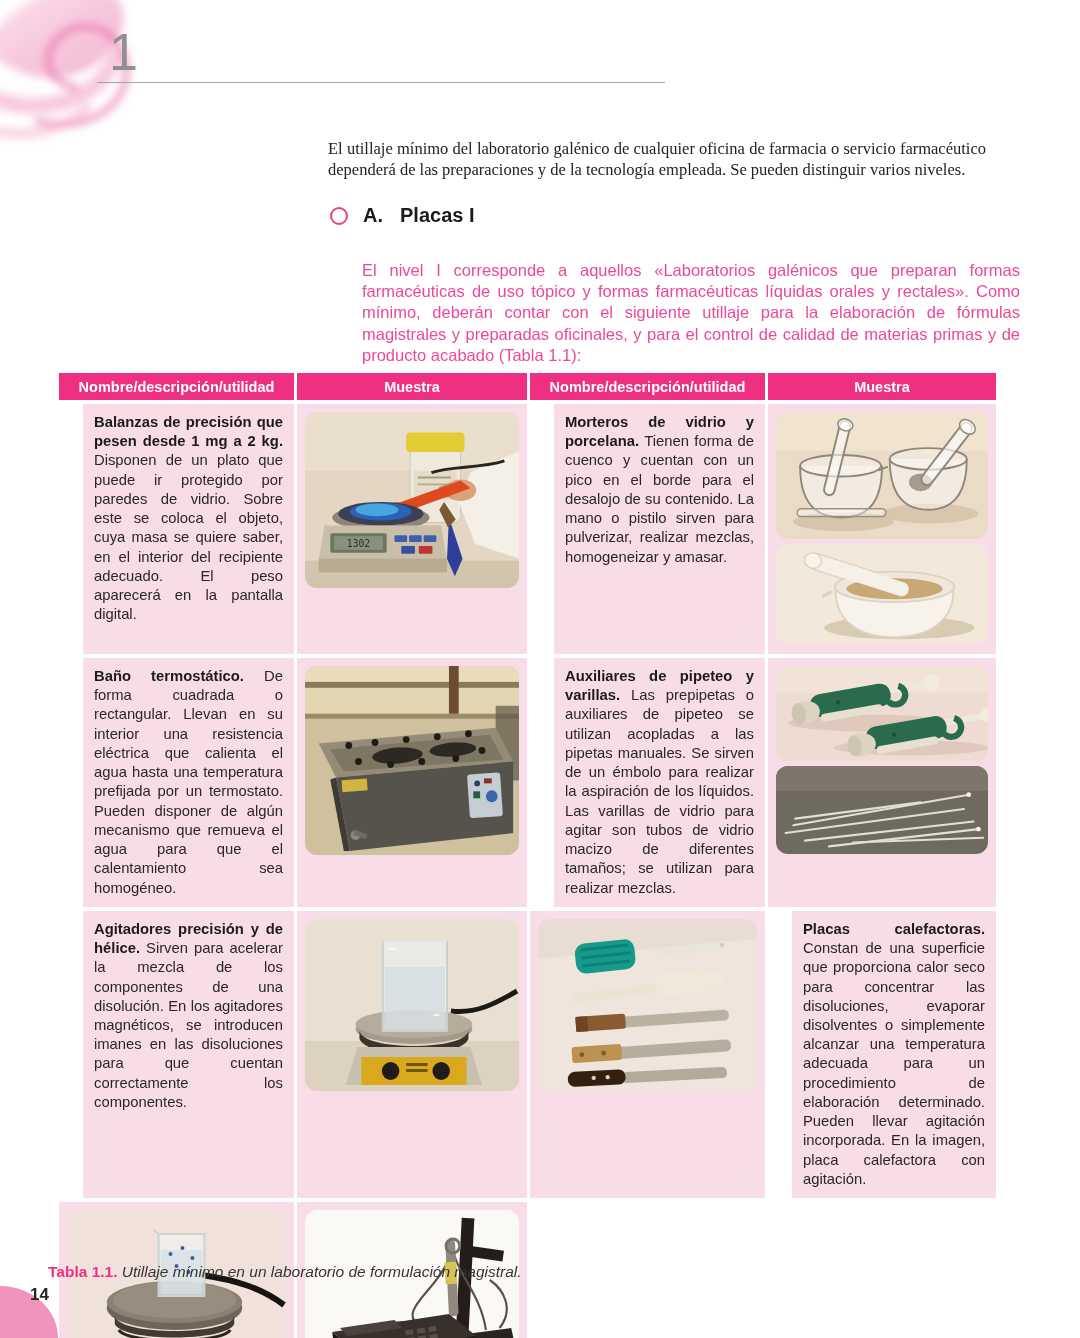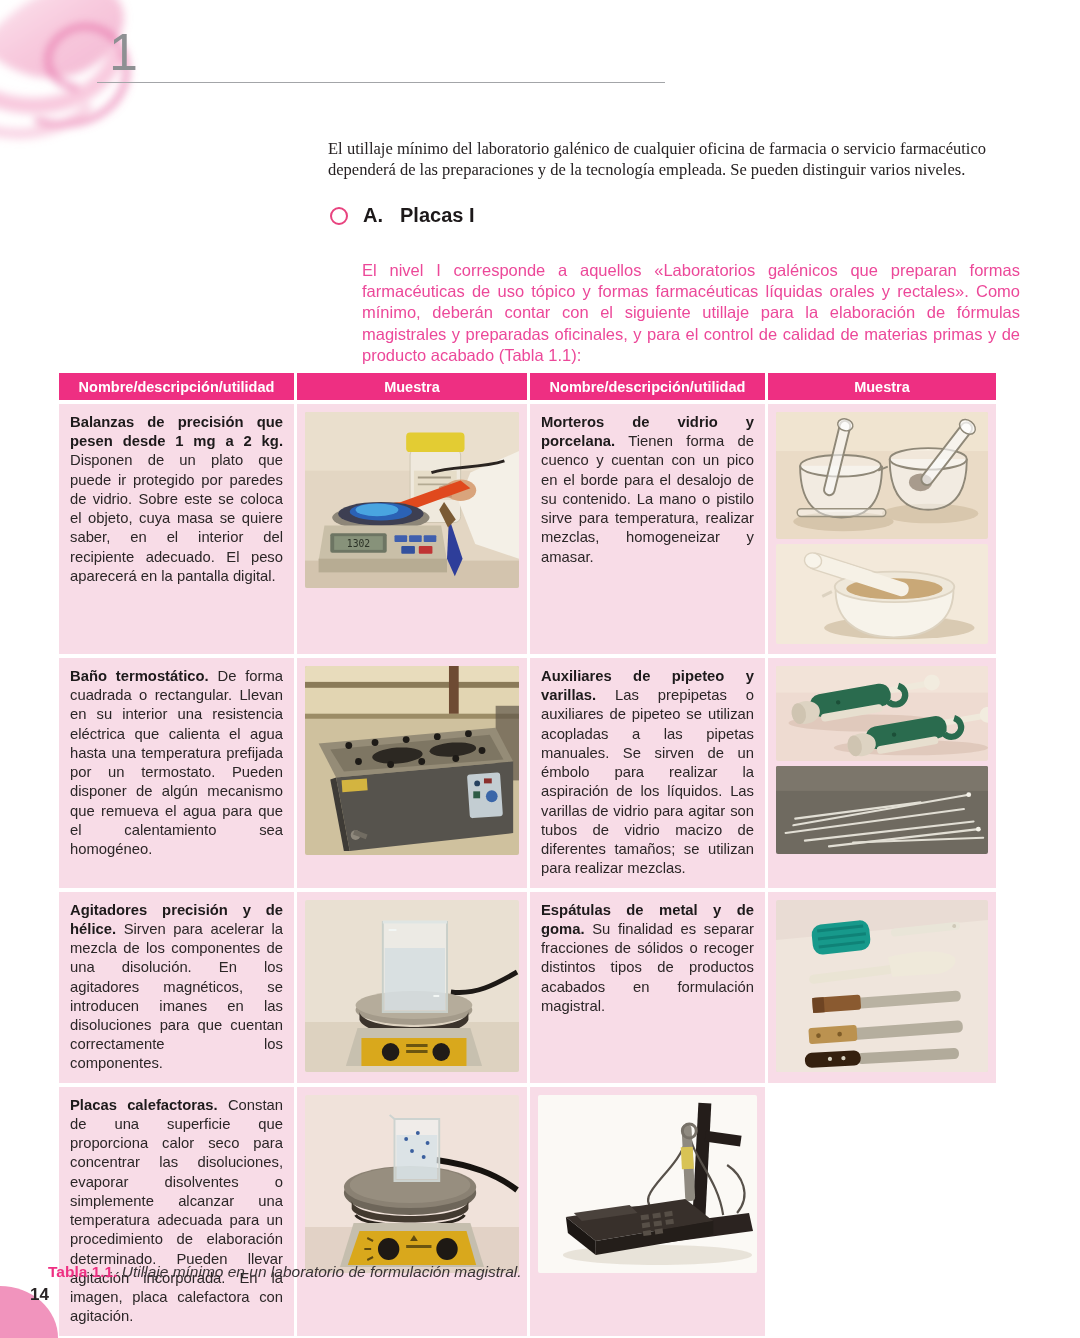--- a/index.html
+++ b/index.html
@@ -32,26 +32,26 @@
   .equip-table {
     position:absolute; left:59px; top:373px; width:937px;
     display:grid; grid-template-columns:235px 230px 235px 228px;
     column-gap:3px; row-gap:4px; background:#ffffff;
   }
   .th {
     background:#ee2f82; color:#ffffff; font-weight:bold; font-size:14.5px;
     height:27px; display:flex; align-items:center; justify-content:center;
   }
   .cell { background:#f8dce7; box-sizing:border-box; }
-  .text-cell { padding:9px 11px 9px 11px; font-size:14.8px; line-height:1.3; text-align:justify; color:#2b2627; }
+  .text-cell { padding:9px 11px 9px 11px; font-size:14.8px; line-height:1.3; text-align:justify; color:#2b2627;margin-left:24px; }
   .text-cell b { color:#1d1a1b; }
   .img-cell { padding:8px; display:flex; flex-direction:column; gap:5px; align-items:stretch; }
   .row-h1 { min-height:250px; } .row-h2 { min-height:206px; }
   .row-h3 { min-height:189px; } .row-h4 { min-height:195px; }
-  .photo { width:100%; overflow:hidden; border-radius:2px; }
+  .photo { width:100%; overflow:hidden; border-radius:12px; }
   .photo svg { display:block; width:100%; height:100%; }
   .ph-r1a{height:176px}.ph-r1b{height:127px}.ph-r1c{height:100px}
   .ph-r2a{height:189px}.ph-r2b{height:95px}.ph-r2c{height:88px}
   .ph-r3{height:172px}.ph-r4{height:178px}
   
   .table-caption { position:absolute; left:48px; top:1263px; font-size:15.5px; color:#39؟3436; }
   .table-caption { color:#393436; }
   .caption-label { color:#ee2f82; font-weight:bold; }
   .caption-text { font-style:italic; }
   .page-number { position:absolute; left:30px; top:1285px; font-size:17px; font-weight:bold; color:#2a2526; }
@@ -140,21 +140,21 @@
           <rect x="122" y="126" width="13" height="7" rx="1" fill="#3f5fae"></rect>
           <rect x="99" y="137" width="14" height="8" rx="1" fill="#33519e"></rect>
           <rect x="117" y="137" width="14" height="8" rx="1" fill="#c03434"></rect>
           <path d="M148,108 L162,150 L154,168 L146,150 Z" fill="#2e3e9a"></path>
           <path d="M143,92 L155,110 L147,118 L138,100 Z" fill="#7a5a34"></path>
         </svg>
       </div>
     </div>
     <div class="cell text-cell">
       <b>Morteros de vidrio y porcelana.</b>
-      <span>Tienen forma de cuenco y cuentan con un pico en el borde para el desalojo de su contenido. La mano o pistilo sirve para temperatura, realizar mezclas, homogeneizar y amasar.</span>
+      <span>Tienen forma de cuenco y cuentan con un pico en el borde para el desalojo de su contenido. La mano o pistilo sirven para pulverizar, realizar mezclas, homogeneizar y amasar.</span>
     </div>
     <div class="cell img-cell">
       <div class="photo ph-r1b">
         <svg viewBox="0 0 220 130" preserveAspectRatio="none">
           <rect width="220" height="130" fill="#eadbc6"></rect>
             <rect width="220" height="40" fill="#f0e4d0"></rect>
           <ellipse cx="70" cy="112" rx="52" ry="10" fill="#d6c5ab"></ellipse>
           <ellipse cx="160" cy="104" rx="50" ry="10" fill="#d8c7ad"></ellipse>
           <path d="M25,55 C25,92 40,108 68,108 C96,108 110,92 110,55" fill="rgba(250,252,252,0.5)" stroke="#8f8878" stroke-width="2"></path>
           <ellipse cx="67" cy="55" rx="42" ry="11" fill="rgba(255,255,255,0.35)" stroke="#8f8878" stroke-width="2"></ellipse>
@@ -298,24 +298,20 @@
           <circle cx="88" cy="152" r="9" fill="#211c18"></circle>
             <circle cx="140" cy="152" r="9" fill="#211c18"></circle>
           <rect x="104" y="144" width="22" height="3" fill="#6b5510"></rect>
           <rect x="104" y="150" width="22" height="3" fill="#6b5510"></rect>
           <rect x="80" y="22" width="66" height="90" fill="rgba(238,243,243,0.55)" stroke="#c9cfc9" stroke-width="2"></rect>
           <rect x="82" y="48" width="62" height="62" fill="rgba(210,220,224,0.7)"></rect>
           <line x1="80" y1="22" x2="146" y2="22" stroke="#dfe5e3" stroke-width="3"></line>
           <path d="M86,30 l8,0 M132,96 l6,0" stroke="#f2f6f4" stroke-width="2"></path>
         </svg>
       </div>
-    </div>
-    <div class="cell text-cell">
-      <b>Espátulas de metal y de goma.</b>
-      <span>Su finalidad es separar fracciones de sólidos o recoger distintos tipos de productos acabados en formulación magistral.</span>
     </div>
     <div class="cell img-cell">
       <div class="photo ph-r3">
         <svg viewBox="0 0 220 172" preserveAspectRatio="none">
           <rect width="220" height="172" fill="#e9dcd4"></rect>
           <path d="M0,40 L220,20 L220,172 L0,172 Z" fill="#efe5dc"></path>
           <g transform="rotate(-6 110 40)">
             <rect x="120" y="30" width="72" height="8" rx="4" fill="#e9e5d8"></rect>
             <rect x="38" y="18" width="60" height="30" rx="10" fill="#17998b"></rect>
             <path d="M44,24 l48,0 M44,32 l50,0 M44,40 l48,0" stroke="#0f8277" stroke-width="3"></path>

